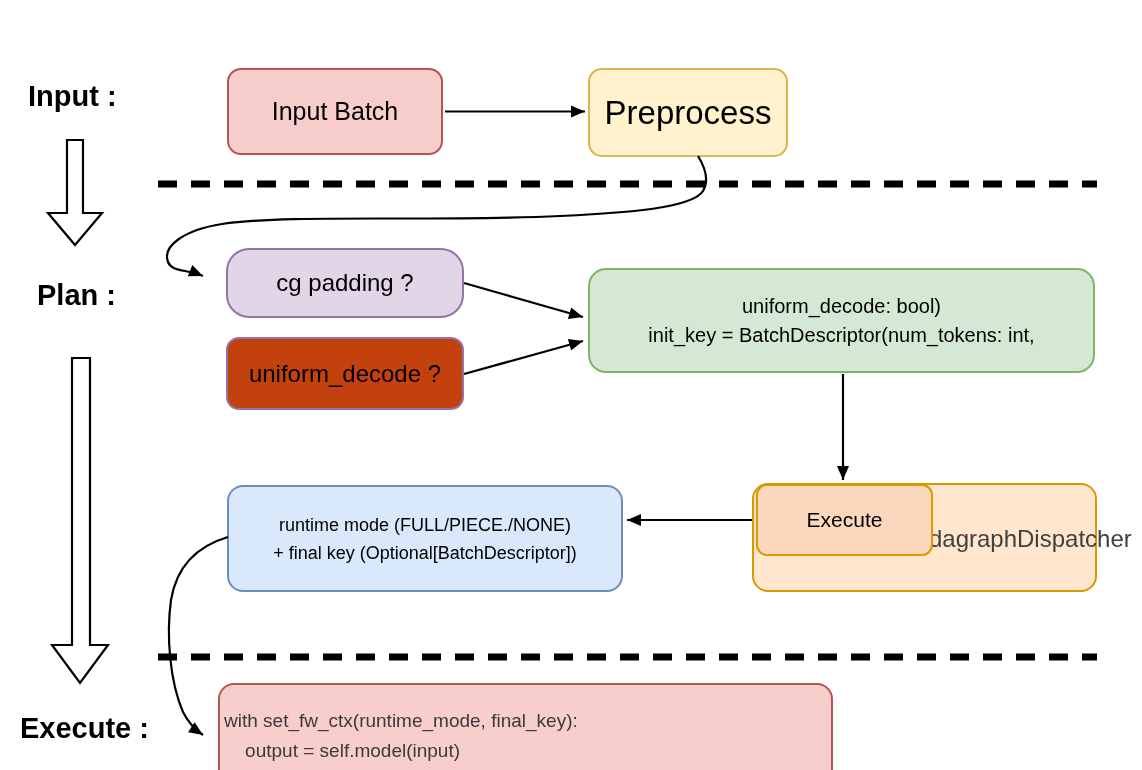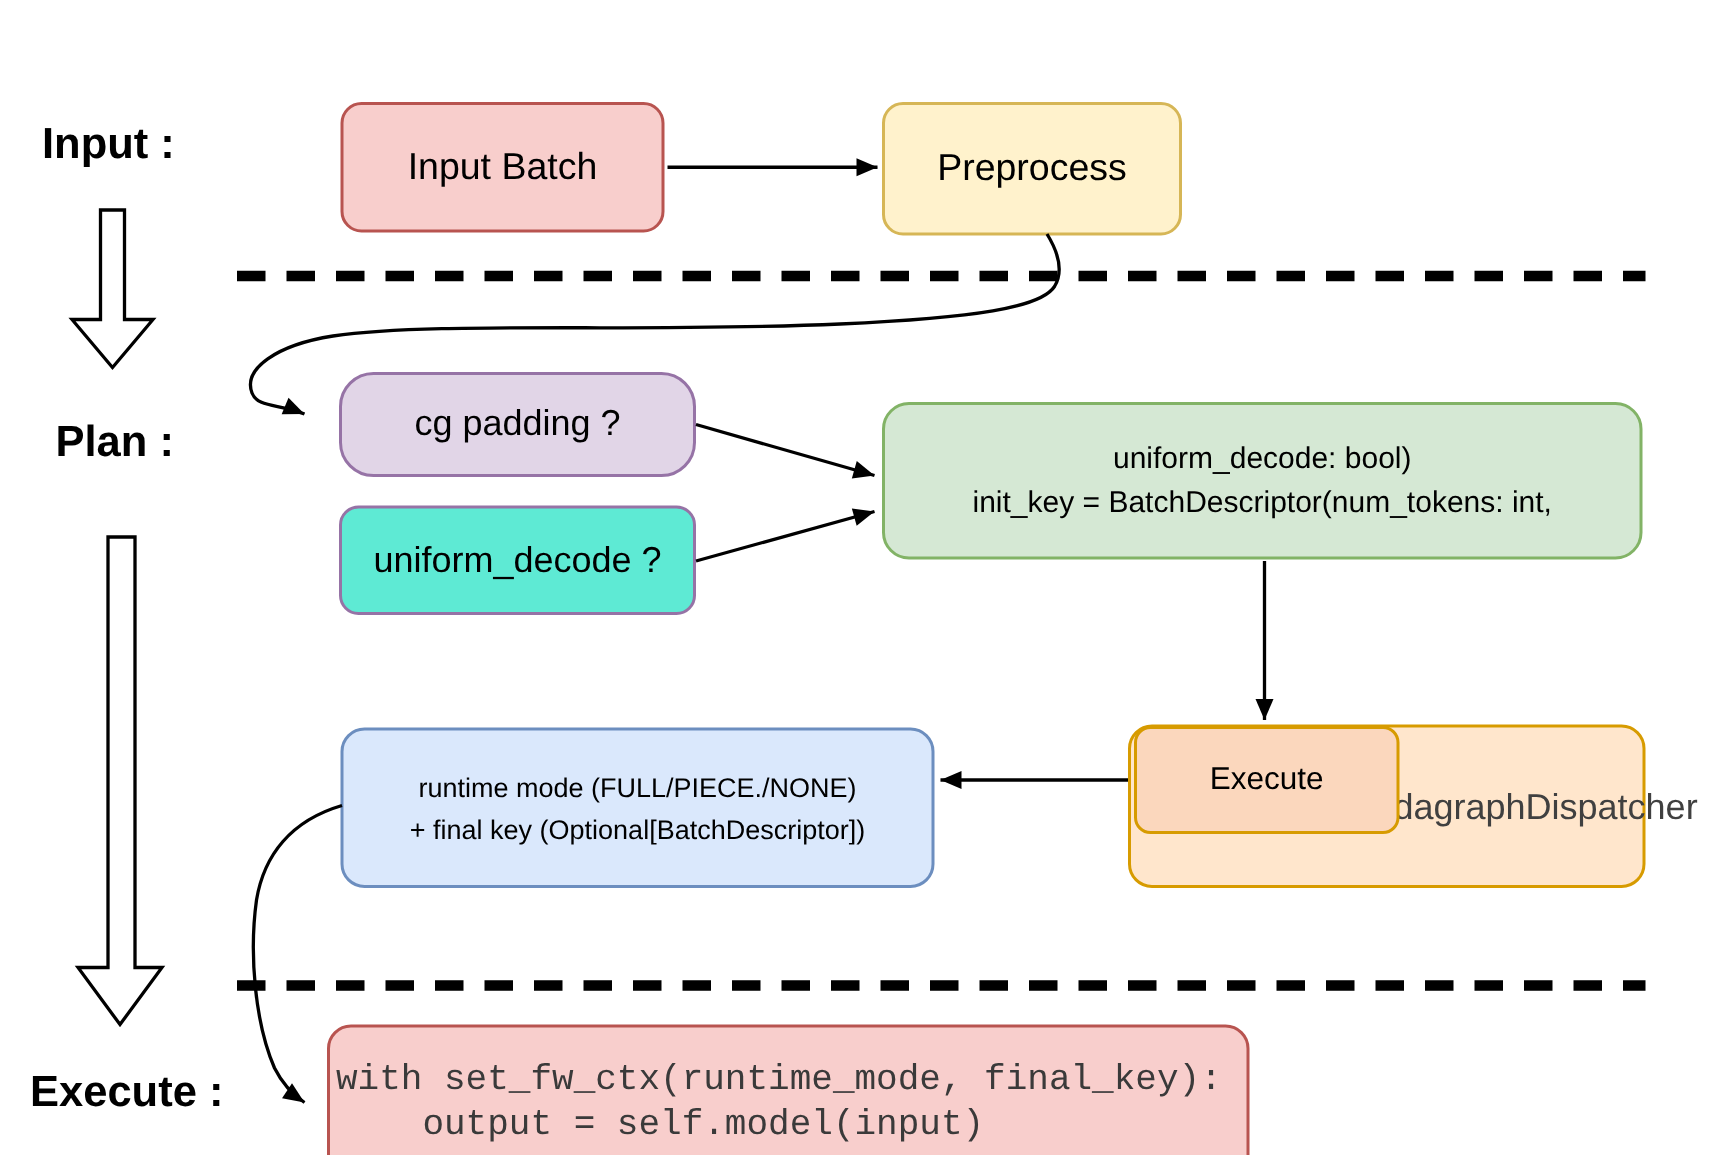--- a/index.html
+++ b/index.html
@@ -9,33 +9,33 @@
   .node{position:absolute;box-sizing:border-box;border:2px solid #000;display:flex;flex-direction:column;
         align-items:center;justify-content:center;text-align:center;color:#000;z-index:2;
         font-family:"Liberation Sans",sans-serif;}
   .stage-label{position:absolute;font-weight:700;font-size:29px;color:#000;z-index:2;white-space:nowrap;}
 
   #label-input{left:28px;top:40px;}
   #label-plan{left:37px;top:239px;}
   #label-execute{left:20px;top:672px;}
 
   #node-input-batch{left:227px;top:28px;width:216px;height:87px;border-radius:14px;font-size:25px;}
-  #node-preprocess{left:588px;top:28px;width:200px;height:89px;border-radius:14px;font-size:25px;}
+  #node-preprocess{left:588px;top:28px;width:200px;height:89px;border-radius:14px;font-size:33px;}
   #node-cg-padding{left:226px;top:208px;width:238px;height:70px;border-radius:23px;font-size:24px;}
   #node-uniform-decode{left:226px;top:297px;width:238px;height:73px;border-radius:13px;font-size:24px;}
   #node-init-key{left:588px;top:228px;width:507px;height:105px;border-radius:18px;font-size:20px;line-height:29px;}
   #node-cuda-outer{left:752px;top:443px;width:345px;height:109px;border-radius:16px;}
   #cuda-label{position:absolute;left:933px;top:445px;width:164px;height:107px;display:flex;
               align-items:center;justify-content:center;font-size:24px;line-height:31px;color:#404040;z-index:3;text-align:center;}
   #node-dispatch{left:756px;top:444px;width:177px;height:72px;border-radius:11px;font-size:21px;z-index:3;}
   #node-runtime-mode{left:227px;top:445px;width:396px;height:107px;border-radius:16px;font-size:18px;line-height:28px;}
   #node-execute-code{left:218px;top:643px;width:615px;height:105px;border-radius:16px;align-items:flex-start;
                      justify-content:center;text-align:left;}
-  #node-execute-code pre{margin:0;padding:0 0 0 4px;font-family:Liberation Mono, monospace;
-                         font-size:24px;line-height:30px;white-space:pre;}
+  #node-execute-code pre{margin:0;padding:0 0 0 4px;font-family:Liberation Sans, sans-serif;
+                         font-size:19px;line-height:30px;white-space:pre;}
 </style>
 </head>
 <body>
 
 <div class="canvas">
 
   <div class="stage-label" id="label-input">Input :</div>
   <div class="stage-label" id="label-plan">Plan :</div>
   <div class="stage-label" id="label-execute">Execute :</div>
 
@@ -44,21 +44,21 @@
   </div>
 
   <div class="node" id="node-preprocess" style="background-color: rgb(255, 242, 204); border-color: rgb(214, 182, 86);">
     <span>Preprocess</span>
   </div>
 
   <div class="node" id="node-cg-padding" style="background-color: rgb(225, 213, 231); border-color: rgb(150, 115, 166);">
     <span>cg padding ?</span>
   </div>
 
-  <div class="node" id="node-uniform-decode" style="background-color: #5eead4; border-color: rgb(150, 115, 166);">
+  <div class="node" id="node-uniform-decode" style="background-color: #c2410c; border-color: rgb(150, 115, 166);">
     <span>uniform_decode ?</span>
   </div>
 
   <div class="node" id="node-init-key" style="background-color: rgb(213, 232, 212); border-color: rgb(130, 179, 102);">
     <span>uniform_decode: bool)</span>
     <span>init_key = BatchDescriptor(num_tokens: int,</span>
   </div>
 
   <div class="node" id="node-cuda-outer" style="background-color: rgb(255, 230, 204); border-color: rgb(215, 155, 0);"></div>
   <div id="cuda-label">

